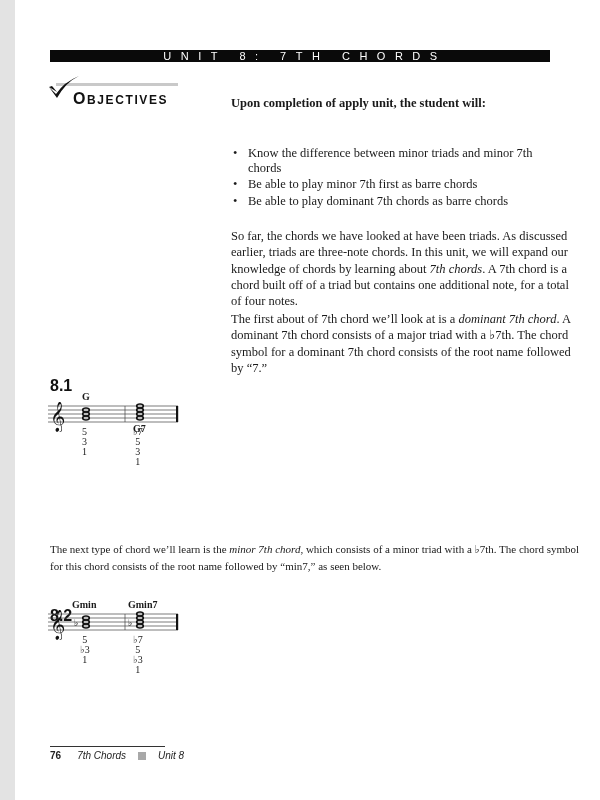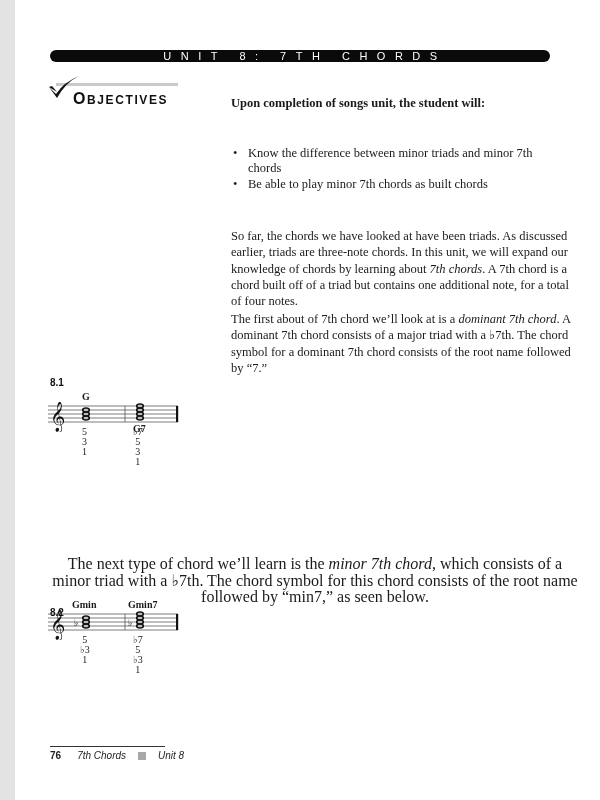--- a/index.html
+++ b/index.html
@@ -3,21 +3,21 @@
 <meta charset="utf-8">
 <style>
   * { margin: 0; padding: 0; box-sizing: border-box; }
   html, body { width: 600px; height: 800px; background: #ffffff; overflow: hidden; }
   body { position: relative; font-family: "Liberation Serif", serif; color: #1a1a1a; }
 
   .left-strip { position: absolute; left: 0; top: 0; width: 15px; height: 800px; background: #e3e3e3; }
 
   .unit-bar {
     position: absolute; left: 50px; top: 50px; width: 500px; height: 12px;
-    background: #0a0a0a; border-radius: 6px;
+    background: #0a0a0a; border-radius: 0;
     color: #ffffff; font-family: "Liberation Sans", sans-serif; font-size: 11px;
     letter-spacing: 9.5px; text-align: center; line-height: 12px; padding-left: 10px;
   }
 
   .obj-rule { position: absolute; left: 56px; top: 83px; width: 122px; height: 3px; background: #c9c9c9; }
   .obj-check { position: absolute; left: 46px; top: 74px; width: 36px; height: 26px; }
   .obj-title {
     position: absolute; left: 73px; top: 90px;
     font-family: "Liberation Sans", sans-serif; font-weight: bold; color: #111;
     font-size: 12px; letter-spacing: 1.6px;
@@ -26,33 +26,33 @@
 
   .obj-intro { position: absolute; left: 231px; top: 96px; font-weight: bold; font-size: 12.5px; }
   .obj-list { position: absolute; left: 231px; top: 104px; width: 335px; list-style: none; font-size: 12.5px; line-height: 14.5px; }
   .obj-list li { position: relative; padding-left: 17px; margin-top: 2px; }
   .obj-list li::before { content: "•"; position: absolute; left: 2px; top: 0; }
 
   .para { position: absolute; left: 231px; width: 345px; font-size: 12.5px; line-height: 16.3px; }
   .p1 { top: 228px; }
   .p2 { top: 311px; }
 
-  .fig-label { position: absolute; left: 50px; font-family: "Liberation Sans", sans-serif; font-weight: bold; font-size: 10px; color: #111; }
+  .fig-label { position: absolute; left: 50px; font-family: "Liberation Sans", sans-serif; font-weight: bold; font-size: 16px; color: #111; }
   .f1 { top: 377px; }
   .f2 { top: 566px; margin-top: 41px; }
 
   .staff-wrap { position: absolute; left: 48px; width: 145px; height: 80px; }
   .sw1 { top: 398px; }
   .sw2 { top: 606px; }
 
   .chord-name { position: absolute; font-weight: bold; font-size: 10px; }
   .degrees { position: absolute; font-size: 10px; line-height: 10px; text-align: center; }
   .degrees span { display: block; }
 
-  .p3 { position: absolute; left: 50px; top: 556px; width: 530px; font-size: 16px; line-height: 16.5px; text-align: center; }
+  .p3 { position: absolute; left: 50px; top: 541px; width: 530px; font-size: 11px; line-height: 16.5px; }
 
   .footer-rule { position: absolute; left: 50px; top: 746px; width: 115px; height: 1px; background: #333; }
   .footer { position: absolute; left: 50px; top: 750px; font-family: "Liberation Sans", sans-serif; font-size: 10px; color: #222; display: flex; align-items: center; gap: 12px; }
   .footer .pg { font-weight: bold; margin-right: 4px; }
   .footer .it { font-style: italic; }
   .footer .sq { display: inline-block; width: 8px; height: 8px; background: #a8a8a8; }
 </style>
 </head>
 <body>
 
@@ -62,24 +62,25 @@
 
 <div class="obj-rule"></div>
 <svg class="obj-check" viewBox="0 0 36 26">
   <path d="M3 13 L10 20 Q18 8 33 2 Q20 8 11 24 Z" fill="#111"></path>
   <path d="M3 13 L6 12 L11 18" fill="#111"></path>
 </svg>
 <div class="obj-title">
   <span class="big">O</span><span>BJECTIVES</span>
 </div>
 
-<div class="obj-intro">Upon completion of songs unit, the student will:</div>
+<div class="obj-intro">Upon completion of apply unit, the student will:</div>
 <ul class="obj-list" style="top:106px;margin-top:38px;">
   <li>Know the difference between minor triads and minor 7th chords</li>
-  <li>Be able to play minor 7th chords as built chords</li>
+  <li>Be able to play minor 7th first as barre chords</li>
+  <li>Be able to play dominant 7th chords as barre chords</li>
 </ul>
 
 <p class="para p1"><span>So far, the chords we have looked at have been triads. As discussed earlier, triads are three-note chords. In this unit, we will expand our knowledge of chords by learning about </span><em>7th chords</em><span>. A 7th chord is a chord built off of a triad but contains one additional note, for a total of four notes.</span></p>
 
 <p class="para p2"><span>The first about of 7th chord we’ll look at is a </span><em>dominant 7th chord</em><span>. A dominant 7th chord consists of a major triad with a ♭7th. The chord symbol for a dominant 7th chord consists of the root name followed by “7.”</span></p>
 
 <div class="fig-label f1">8.1</div>
 <div class="staff-wrap sw1">
   <svg width="145" height="30" style="position:absolute;left:0;top:4px;" viewBox="0 0 145 30">
     <g stroke="#444" stroke-width="0.7">

